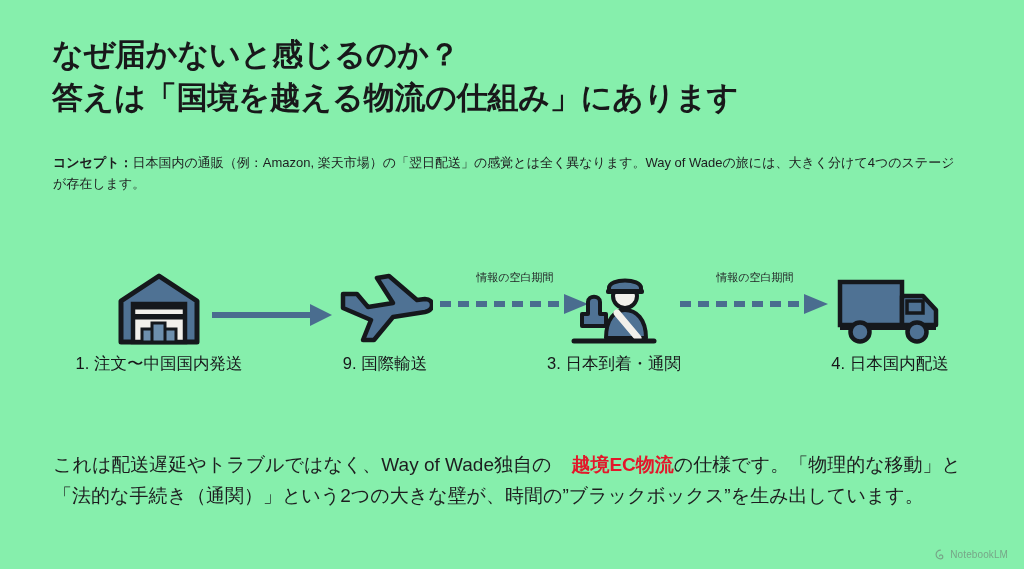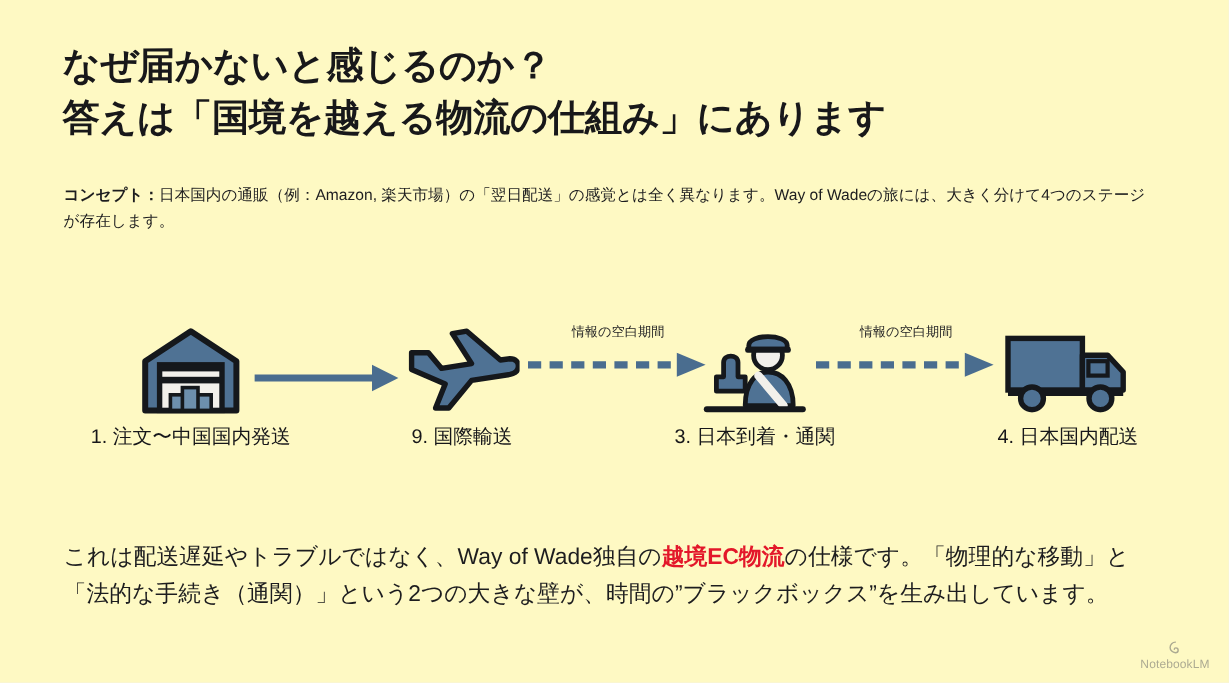--- a/index.html
+++ b/index.html
@@ -12,21 +12,21 @@
     background: #f2f0eb;
     font-family: "Liberation Sans", "DejaVu Sans", sans-serif;
     color: #1a1a1a;
     overflow: hidden;
     position: relative;
   }
 
   .slide {
     position: absolute;
     inset: 0;
-    background: #fef9c3;
+    background: #86efac;
   }
 
   
   .title-block {
     position: absolute;
     left: 52px;
     top: 33px;
     width: 930px;
   }
   .title-line {
@@ -73,21 +73,21 @@
   .stage-label {
     margin-top: 5px;
     font-size: 16.5px;
     font-weight: 400;
     color: #17171a;
     white-space: nowrap;
   }
 
   .stage-1 { left: 54px;  top: 8px; width: 210px; text-align: center; }
   .stage-2 { left: 300px; top: 8px; width: 170px; }
-  .stage-3 { left: 529px; top: 8px; width: 200px; }
+  .stage-3 { left: 514px; top: 8px; width: 200px; }
   .stage-4 { left: 790px; top: 8px; width: 200px; }
 
   
   .connector {
     position: absolute;
   }
   .connector-solid { left: 212px; top: 40px; width: 122px; height: 26px; }
   .connector-dash-1 { left: 440px; top: 10px; width: 150px; height: 56px; }
   .connector-dash-2 { left: 680px; top: 10px; width: 150px; height: 56px; }
 
@@ -106,32 +106,32 @@
     left: 53px;
     top: 450px;
     width: 920px;
     font-size: 19px;
     line-height: 1.63;
     color: #1d1d1f;
   }
   .highlight-red {
     color: #e3172a;
     font-weight: 700;
+    margin-left: 20px;
   }
 
   
   .watermark {
     position: absolute;
     right: 16px;
     bottom: 9px;
     display: flex;
     align-items: center;
     gap: 4px;
     opacity: 0.55;
-    flex-direction: column;
   }
   .watermark-text {
     font-size: 10px;
     color: #6a6a6a;
     letter-spacing: 0.1px;
   }
 </style>
 </head>
 <body>
 

